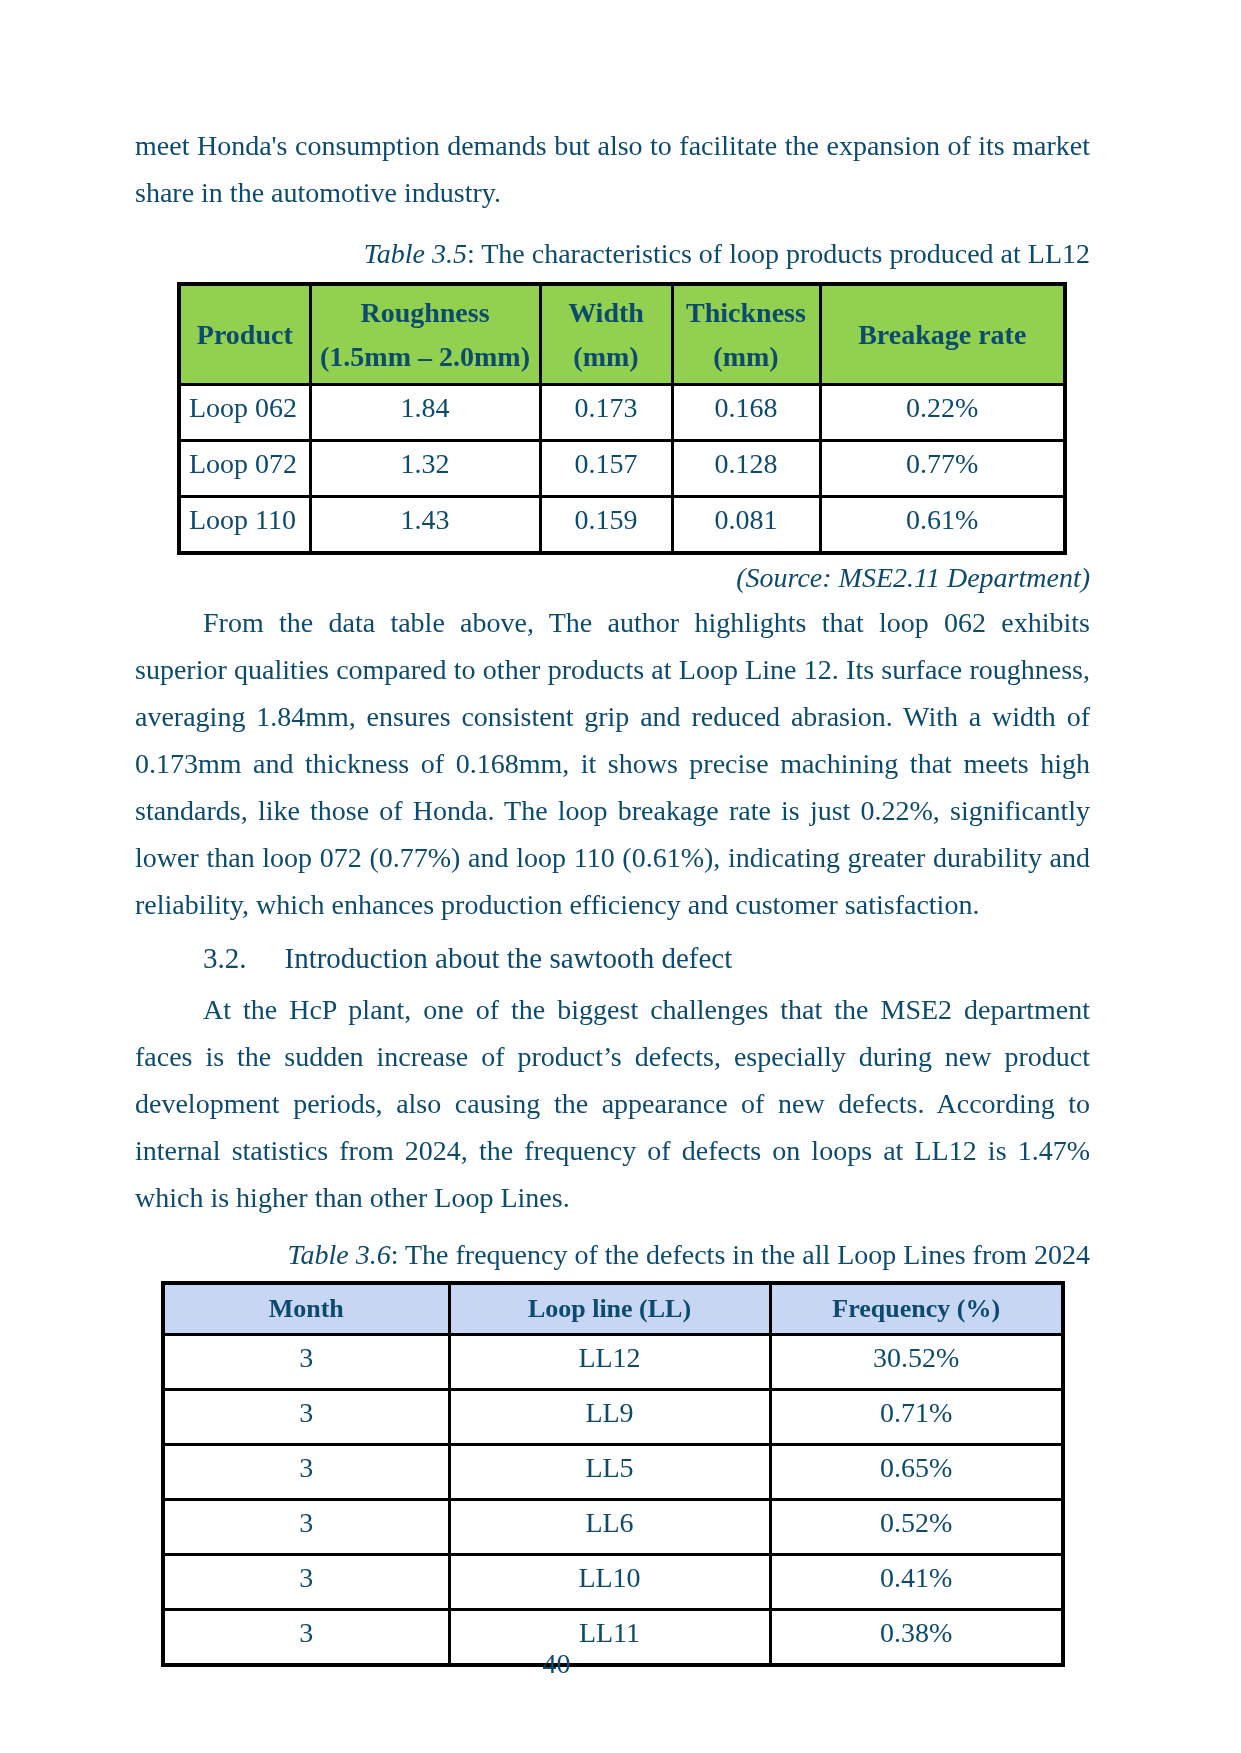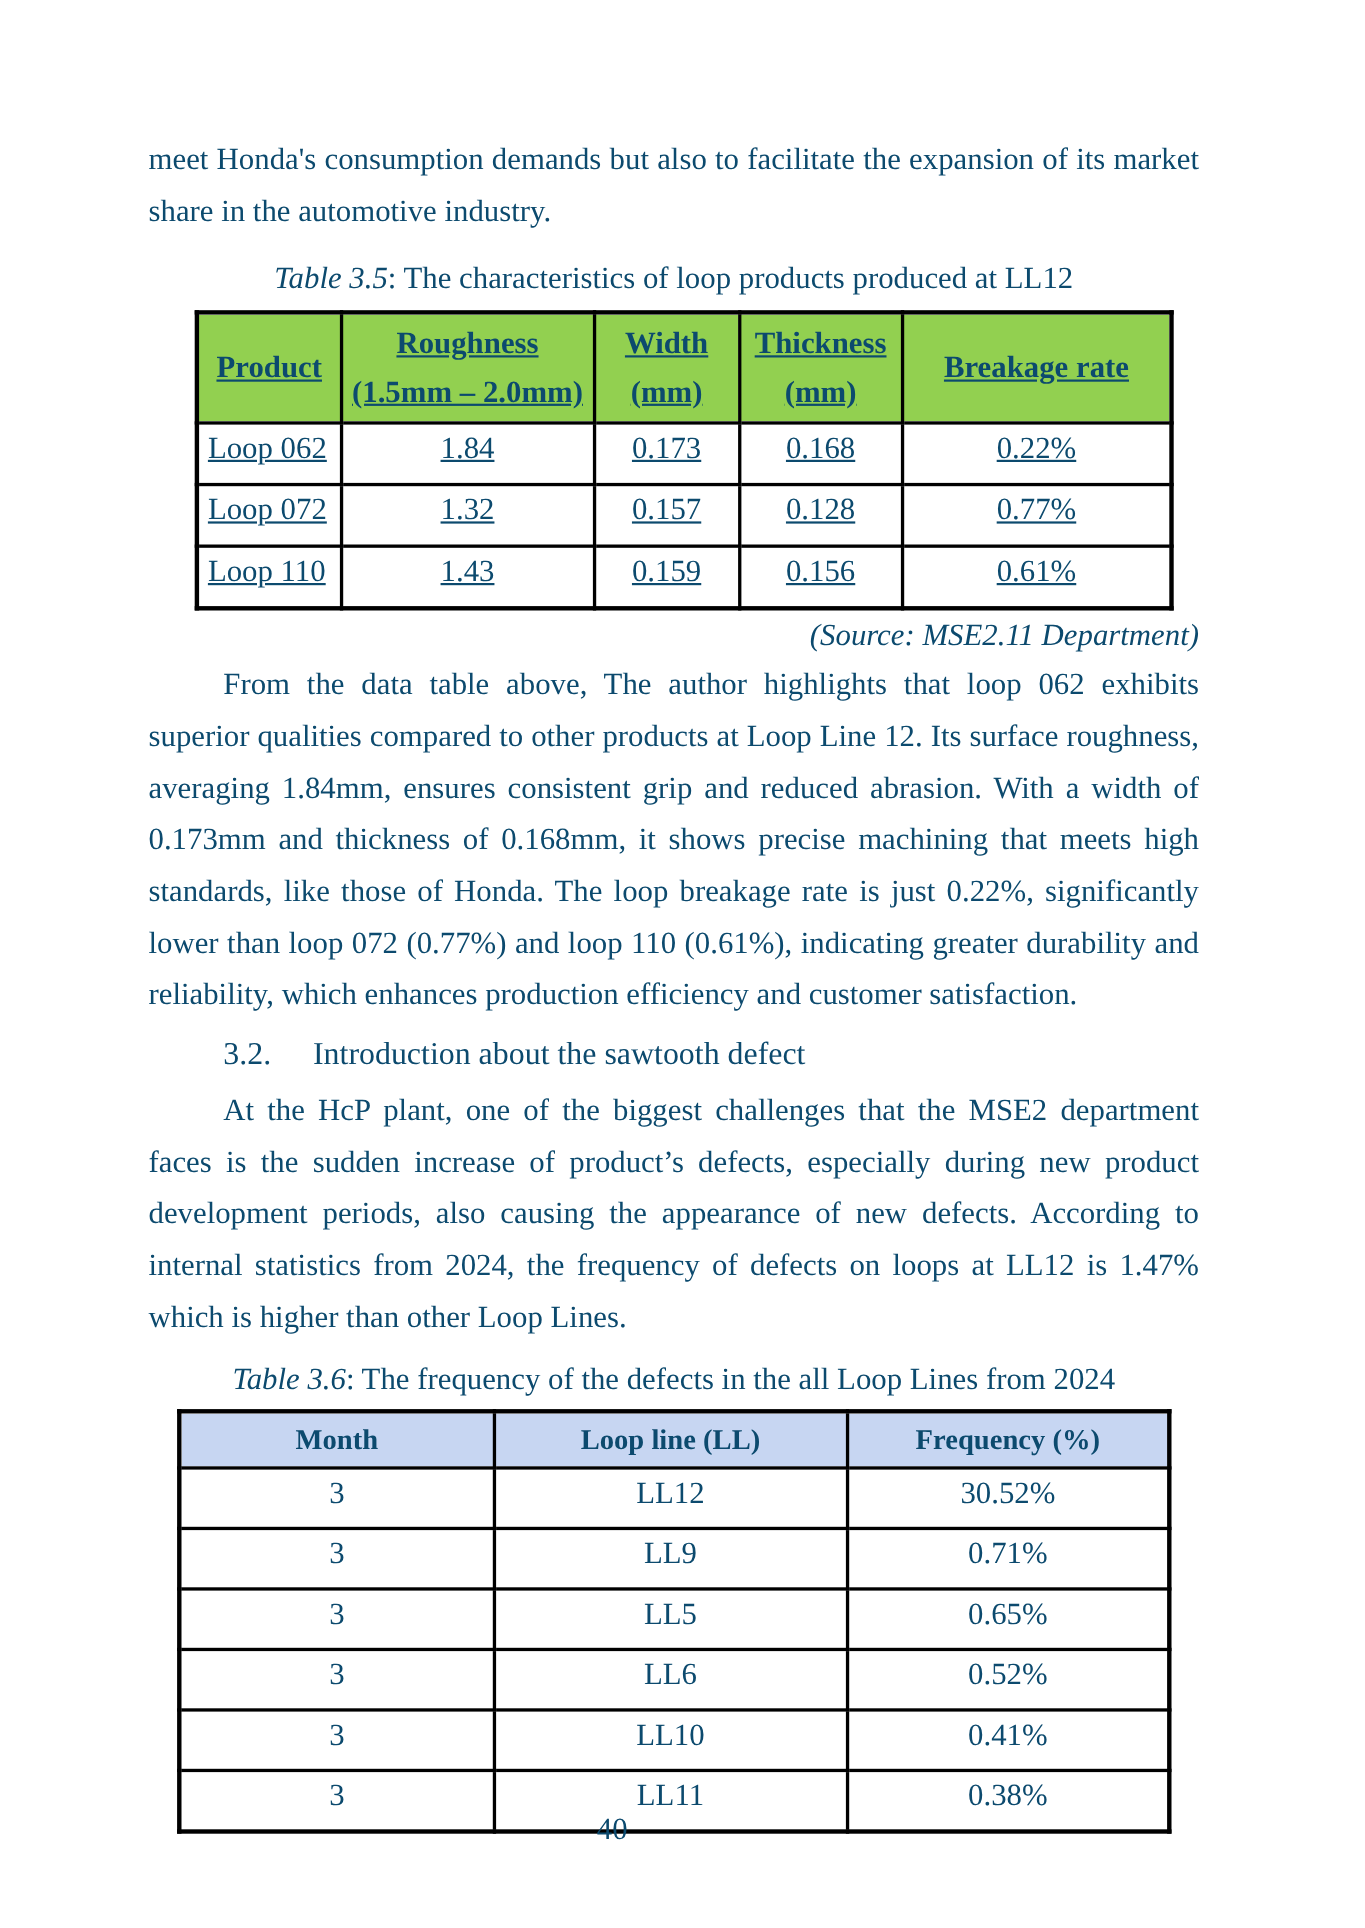--- a/index.html
+++ b/index.html
@@ -20,32 +20,32 @@
     font-size:28px;
     line-height:47px;
     text-align:justify;
     margin:0;
   }
   .indent { text-indent:68px; }
 
   .caption {
     font-size:28px;
     line-height:40px;
-    text-align:center;
+    text-align:right;
     margin:0;
   }
   .caption-35 { margin-top:18px; }
   .caption-36 { margin-top:14px; }
   .cap-label { font-style:italic; }
 
   table { border-collapse:collapse; table-layout:fixed; }
   td, th { border:3px solid #000000; overflow:hidden; }
 
   
-  .t35 { width:886px; margin:8px 16px 0 42px; border:4px solid #000;text-decoration:underline; }
+  .t35 { width:886px; margin:8px 16px 0 42px; border:4px solid #000; }
   .t35 th {
     background:#92d050;
     height:97px;
     vertical-align:middle;
     text-align:center;
     font-weight:bold;
     font-size:28px;
     padding:0 4px;
   }
   .t35 .hline { display:block; line-height:44px; }
@@ -147,21 +147,21 @@
           <td class="col-product">Loop 072</td>
           <td>1.32</td>
           <td>0.157</td>
           <td>0.128</td>
           <td>0.77%</td>
         </tr>
         <tr>
           <td class="col-product">Loop 110</td>
           <td>1.43</td>
           <td>0.159</td>
-          <td>0.156</td>
+          <td>0.081</td>
           <td>0.61%</td>
         </tr>
       </tbody>
     </table>
 
     <p class="source-line">(Source: MSE2.11 Department)</p>
 
     <p class="body-text indent">From the data table above, The author highlights that loop 062 exhibits superior qualities compared to other products at Loop Line 12. Its surface roughness, averaging 1.84mm, ensures consistent grip and reduced abrasion. With a width of 0.173mm and thickness of 0.168mm, it shows precise machining that meets high standards, like those of Honda. The loop breakage rate is just 0.22%, significantly lower than loop 072 (0.77%) and loop 110 (0.61%), indicating greater durability and reliability, which enhances production efficiency and customer satisfaction.</p>
 
     <h2 class="section-heading"><span class="sec-num">3.2.</span><span>Introduction about the sawtooth defect</span></h2>

